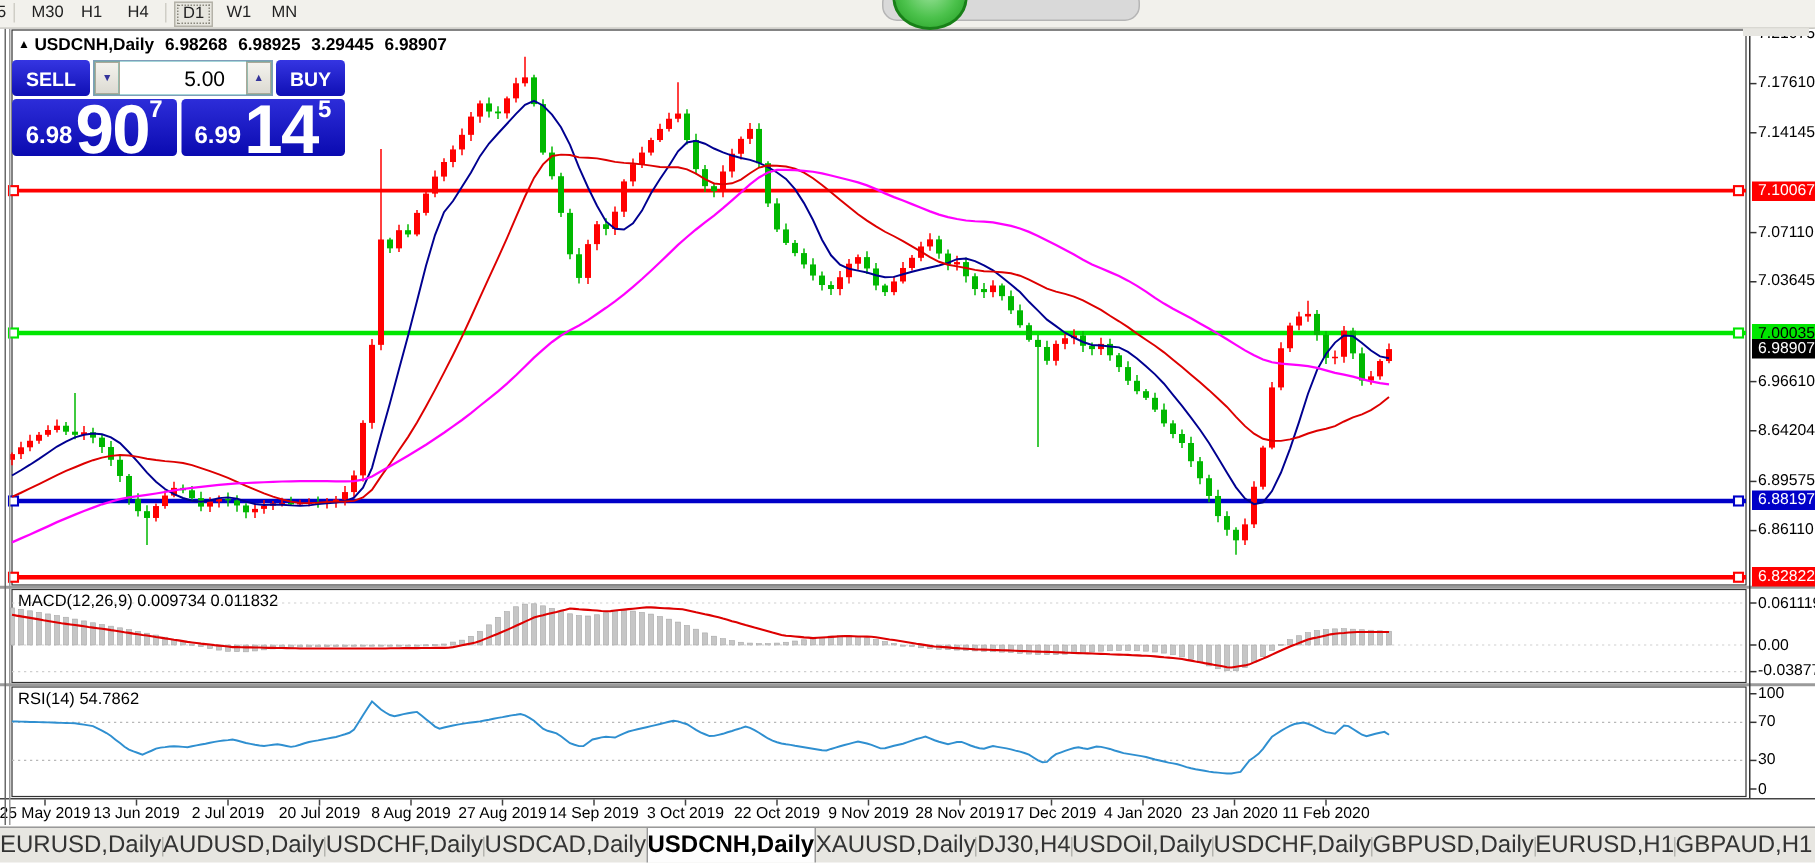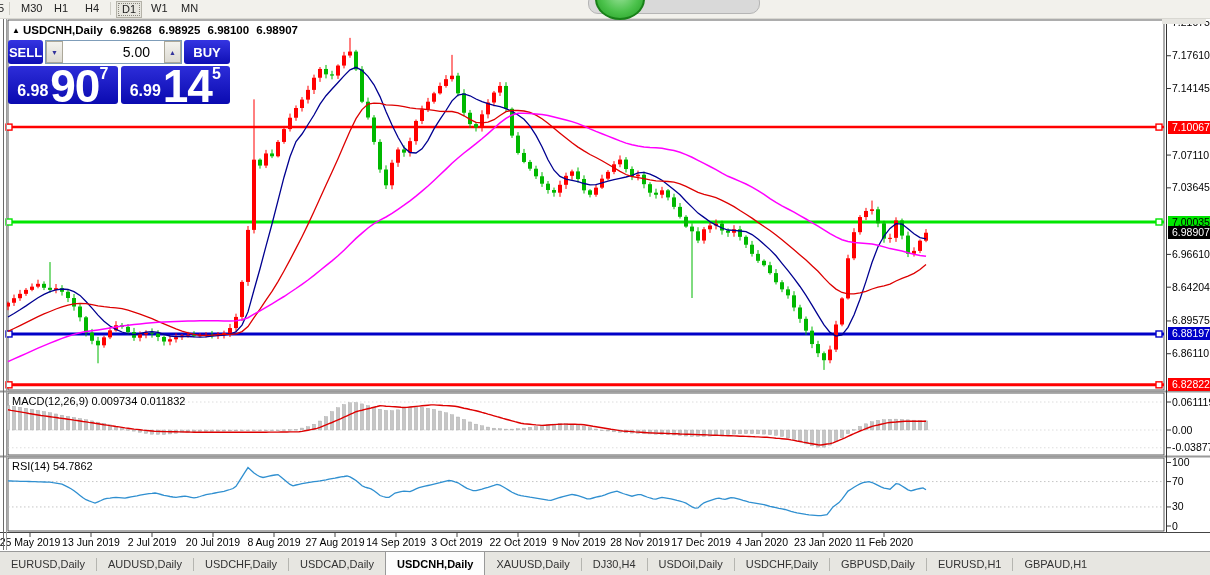--- a/index.html
+++ b/index.html
@@ -27,21 +27,21 @@
   
   #chart-title{position:absolute;left:12px;top:24px;z-index:10;font-size:11.5px;font-weight:700;
                color:#000;letter-spacing:0;}
   #chart-title .tri{font-size:8px;vertical-align:1px;margin-right:3px;}
   #chart-title span.v{margin-left:4px;}
   
   #trade-panel{position:absolute;left:8px;top:40px;width:222px;z-index:11;}
   .tp-row1{display:flex;height:24px;}
   .btn-blue{background:linear-gradient(#3535e2,#0f0fb4);color:#fff;font-size:13px;font-weight:700;
             display:flex;align-items:center;justify-content:center;border-radius:3px;cursor:pointer;}
-  #sell-btn{width:35px;}
+  #sell-btn{width:52px;}
   #buy-btn{width:46px;}
   .spin-group{display:flex;margin:0 2px;border:1px solid #7f9db9;background:#14b8a6;height:22px;flex:1;}
   .spin-btn{width:15px;background:linear-gradient(#f4f3ee,#dcdad2);border:1px solid #aca899;
             font-size:7px;color:#33339b;display:flex;align-items:center;justify-content:center;cursor:pointer;}
   #vol-input{flex:1;border:none;outline:none;font-size:14px;text-align:right;padding-right:14px;
              font-family:"Liberation Sans",sans-serif;color:#000;width:50px;}
   .tp-row2{display:flex;margin-top:2px;height:38px;}
   .quote-box{background:linear-gradient(#2d2dd9,#0a0ab0);color:#fff;border-radius:3px;flex:1;
              display:flex;align-items:flex-end;justify-content:center;padding-bottom:3px;cursor:pointer;}
   .quote-box + .quote-box{margin-left:3px;}
@@ -51,21 +51,21 @@
   
   .ind-label{position:absolute;left:12px;z-index:10;font-size:11px;color:#000;}
   
   .tick-label{position:absolute;left:1172px;font-size:10.5px;color:#000;z-index:6;}
   .line-label{position:absolute;left:1168px;font-size:10.5px;height:13px;line-height:13px;
               padding:0 4px;z-index:7;}
   .date-label{position:absolute;top:536px;font-size:10.5px;color:#000;z-index:6;transform:translateX(-50%);}
   
   #tab-bar{position:absolute;left:0;top:551px;width:1210px;height:24px;background:#e7e6e1;
            border-top:1px solid #999;z-index:20;display:flex;align-items:stretch;overflow:hidden;}
-  .tab{font-size:11px;color:#333;display:flex;align-items:center;padding:0 11px;cursor:pointer;
+  .tab{font-size:16px;color:#333;display:flex;align-items:center;padding:0 0;cursor:pointer;
        position:relative;white-space:nowrap;}
   .tab.active{background:#fdfdfd;border-left:1px solid #999;border-right:1px solid #999;
               font-weight:700;color:#000;}
   .tab-sep{width:1px;height:13px;background:#b5b5b0;align-self:center;}
   .tab-arrows{position:absolute;right:4px;top:0;height:24px;display:flex;align-items:center;
               background:#e7e6e1;padding-left:6px;z-index:21;}
   .tab-arrow{font-size:10px;padding:0 7px;cursor:pointer;}
   #tab-arrow-left{color:#aaa;}
   #tab-arrow-right{color:#222;}
 </style>
@@ -612,21 +612,21 @@
     <line x1="701" y1="533" x2="701" y2="537" stroke="#444" stroke-width="1"></line>
     <line x1="762" y1="533" x2="762" y2="537" stroke="#444" stroke-width="1"></line>
     <line x1="823" y1="533" x2="823" y2="537" stroke="#444" stroke-width="1"></line>
     <line x1="884" y1="533" x2="884" y2="537" stroke="#444" stroke-width="1"></line>
   </svg>
 
 <div id="chart-title">
   <span class="tri">▲</span><span>USDCNH,Daily</span>
   <span class="v">6.98268</span>
   <span class="v">6.98925</span>
-  <span class="v">6.98100</span>
+  <span class="v">3.29445</span>
   <span class="v">6.98907</span>
 </div>
 
 <div id="trade-panel">
   <div class="tp-row1">
     <div id="sell-btn" class="btn-blue">SELL</div>
     <div class="spin-group">
       <div class="spin-btn">
           <span>▼</span>
         </div>

